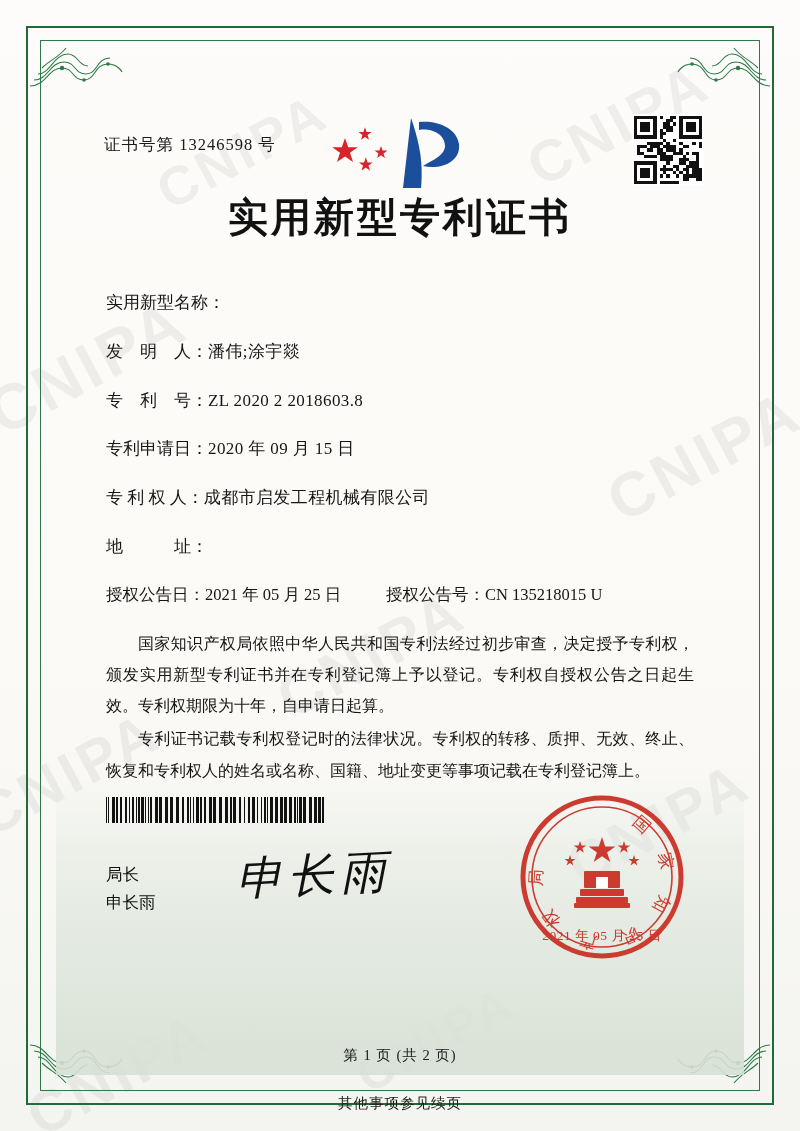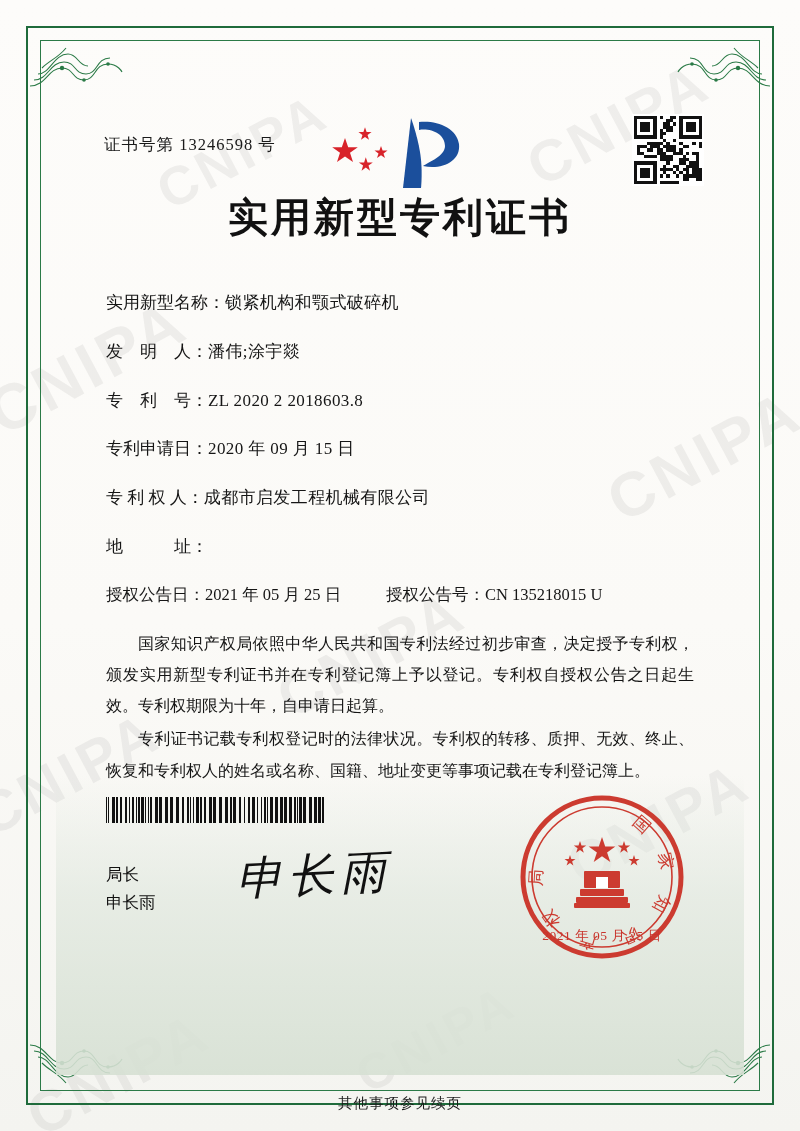--- a/index.html
+++ b/index.html
@@ -786,21 +786,20 @@
             <i></i>
           </div>
       </div>
     </div>
 
     <div class="title">实用新型专利证书</div>
 
     <div class="fields">
       <div class="field">
         <span class="lbl">实用新型名称：</span>
-        <span class="val">锁紧机构和颚式破碎机</span>
       </div>
       <div class="field">
         <span class="lbl">发　明　人：</span>
         <span class="val">潘伟;涂宇燚</span>
       </div>
       <div class="field">
         <span class="lbl">专　利　号：</span>
         <span class="val">ZL 2020 2 2018603.8</span>
       </div>
       <div class="field">
@@ -917,18 +916,19 @@
           <defs>
             <path id="ringpath" d="M 84,84 m 0,-60 a 60,60 0 1,1 -0.1,0" fill="none"></path>
           </defs>
           <text font-size="17" fill="#cc3b30" font-family="DejaVu Serif, serif" letter-spacing="9">
             <textPath href="#ringpath" startOffset="8%">国 家 知 识 产 权 局</textPath>
           </text>
         </svg>
       </div>
       <div class="seal-date">2021 年 05 月 25 日</div>
 
+      <div class="page-no">第 1 页 (共 2 页)</div>
     </div>
 
   </div>
 
   <div class="footer-note">其他事项参见续页</div>
 </div>
 
 </body></html>

